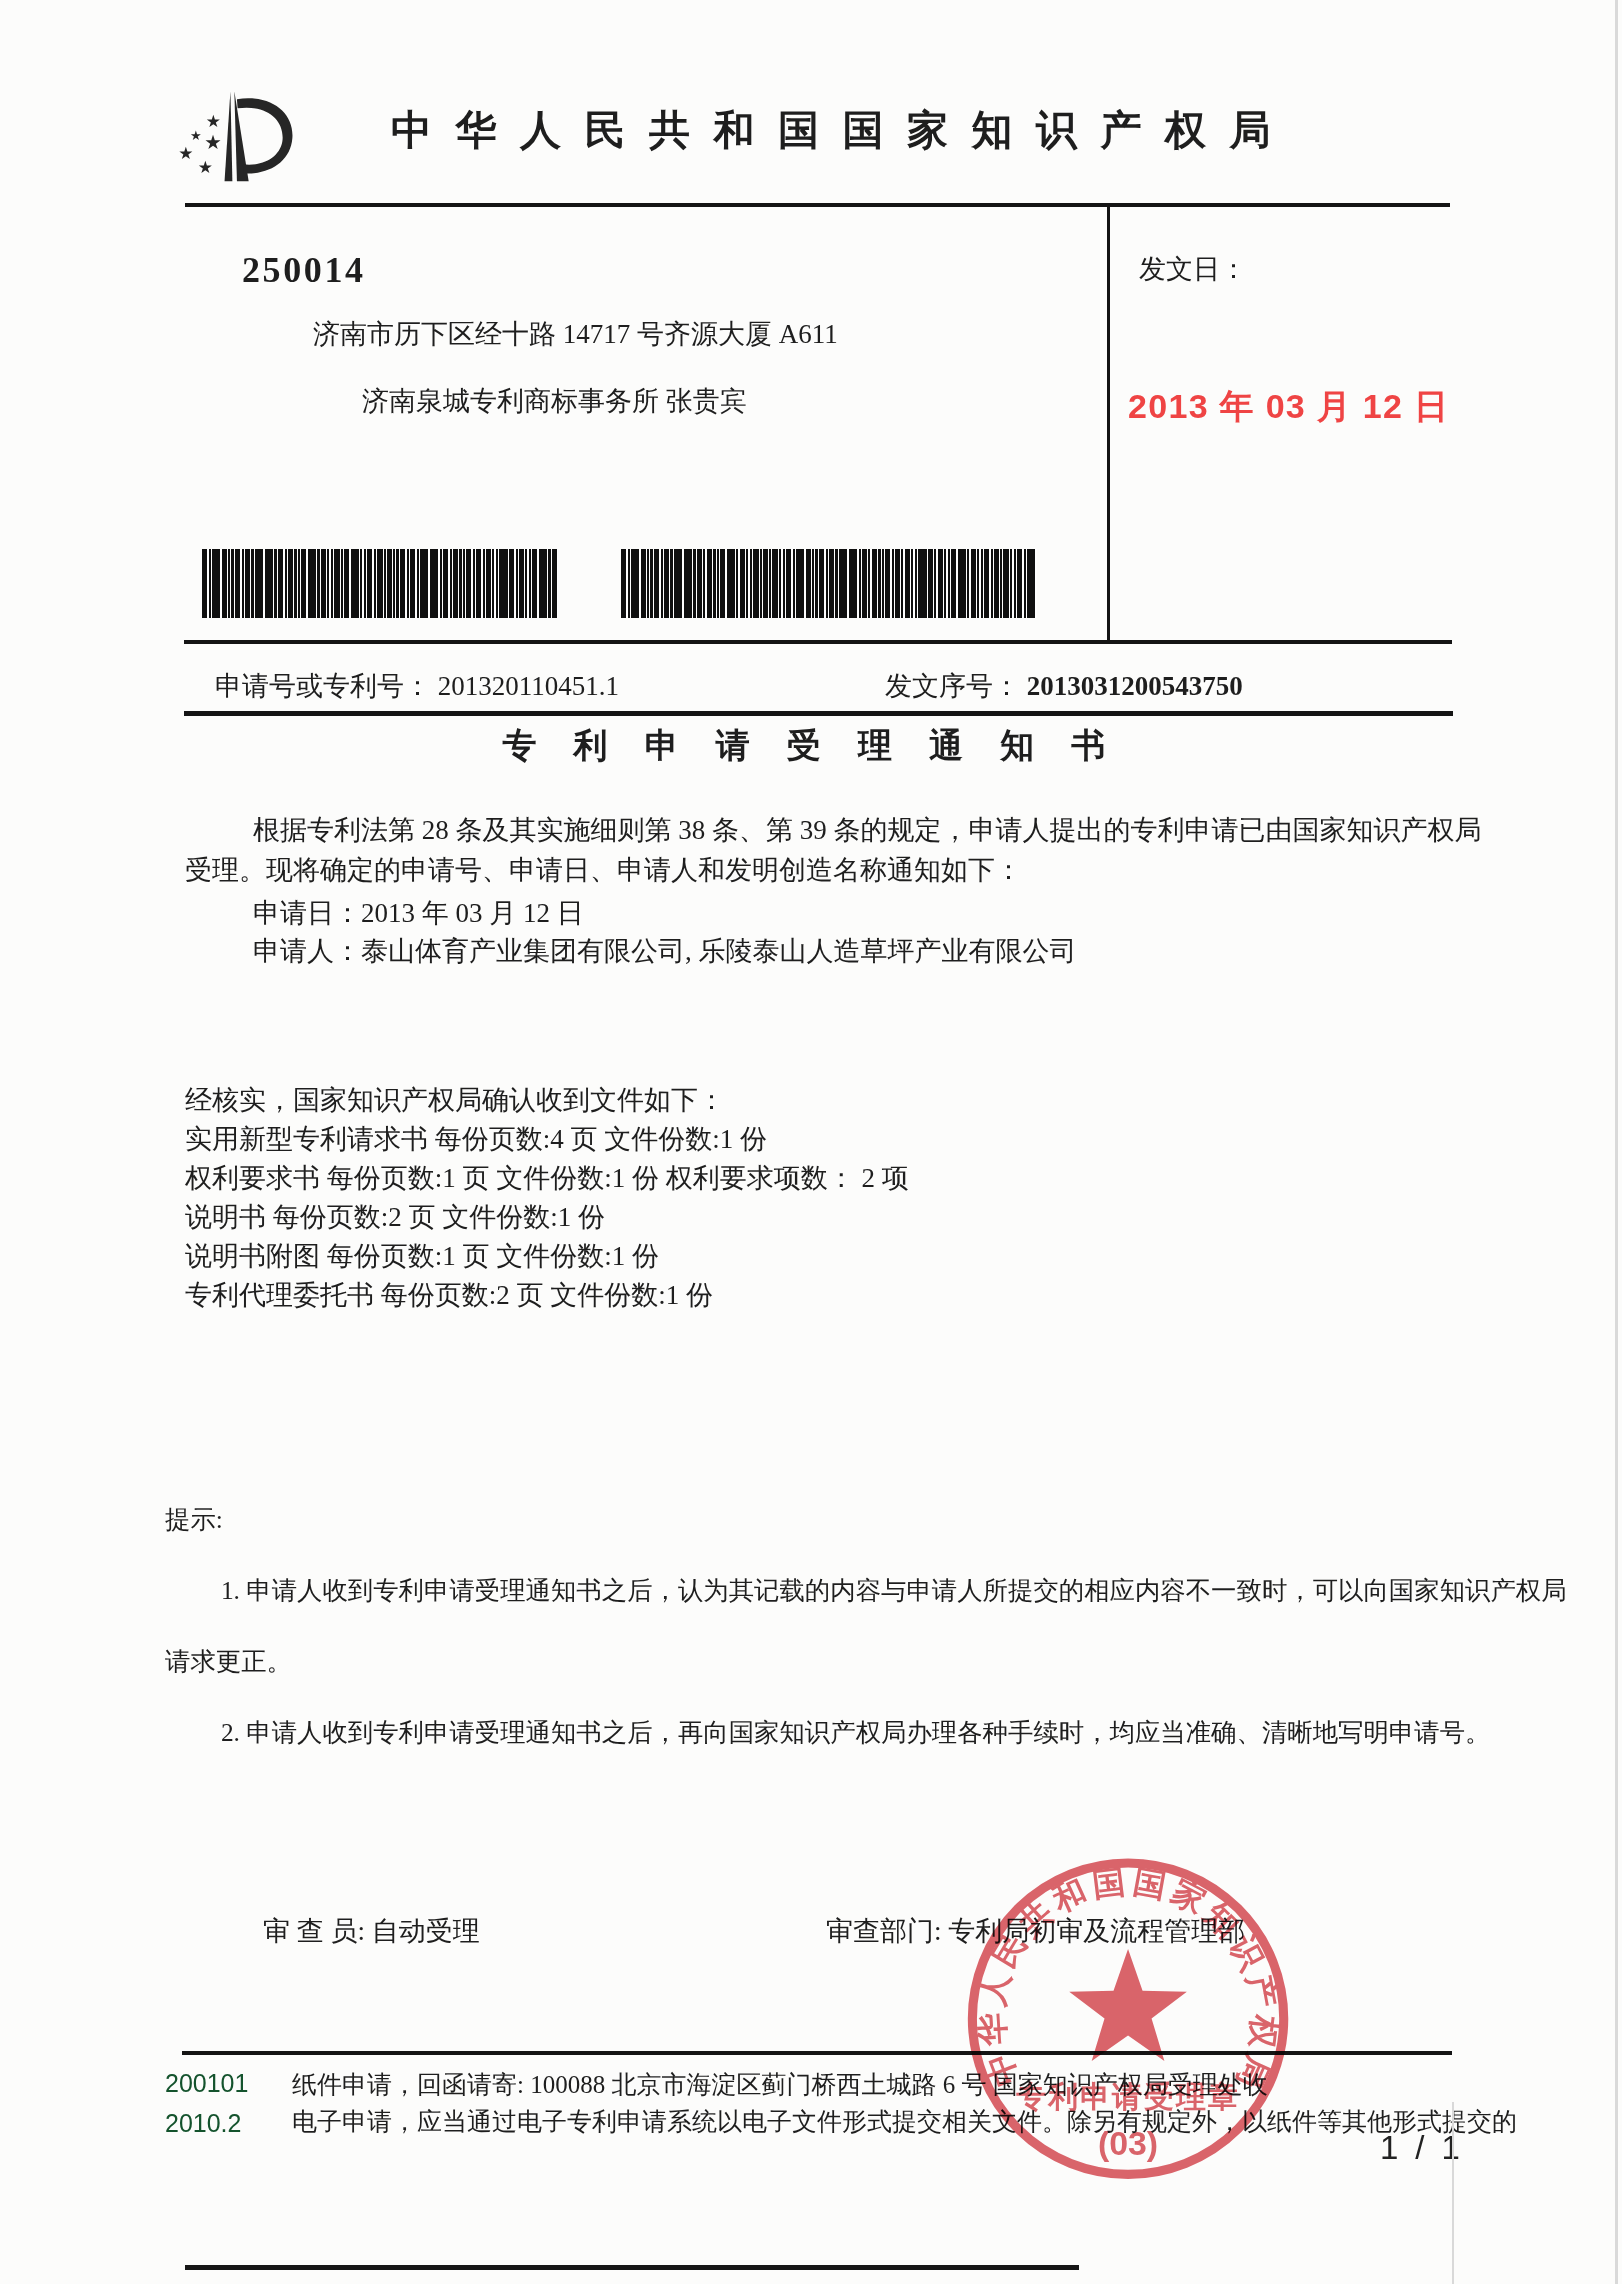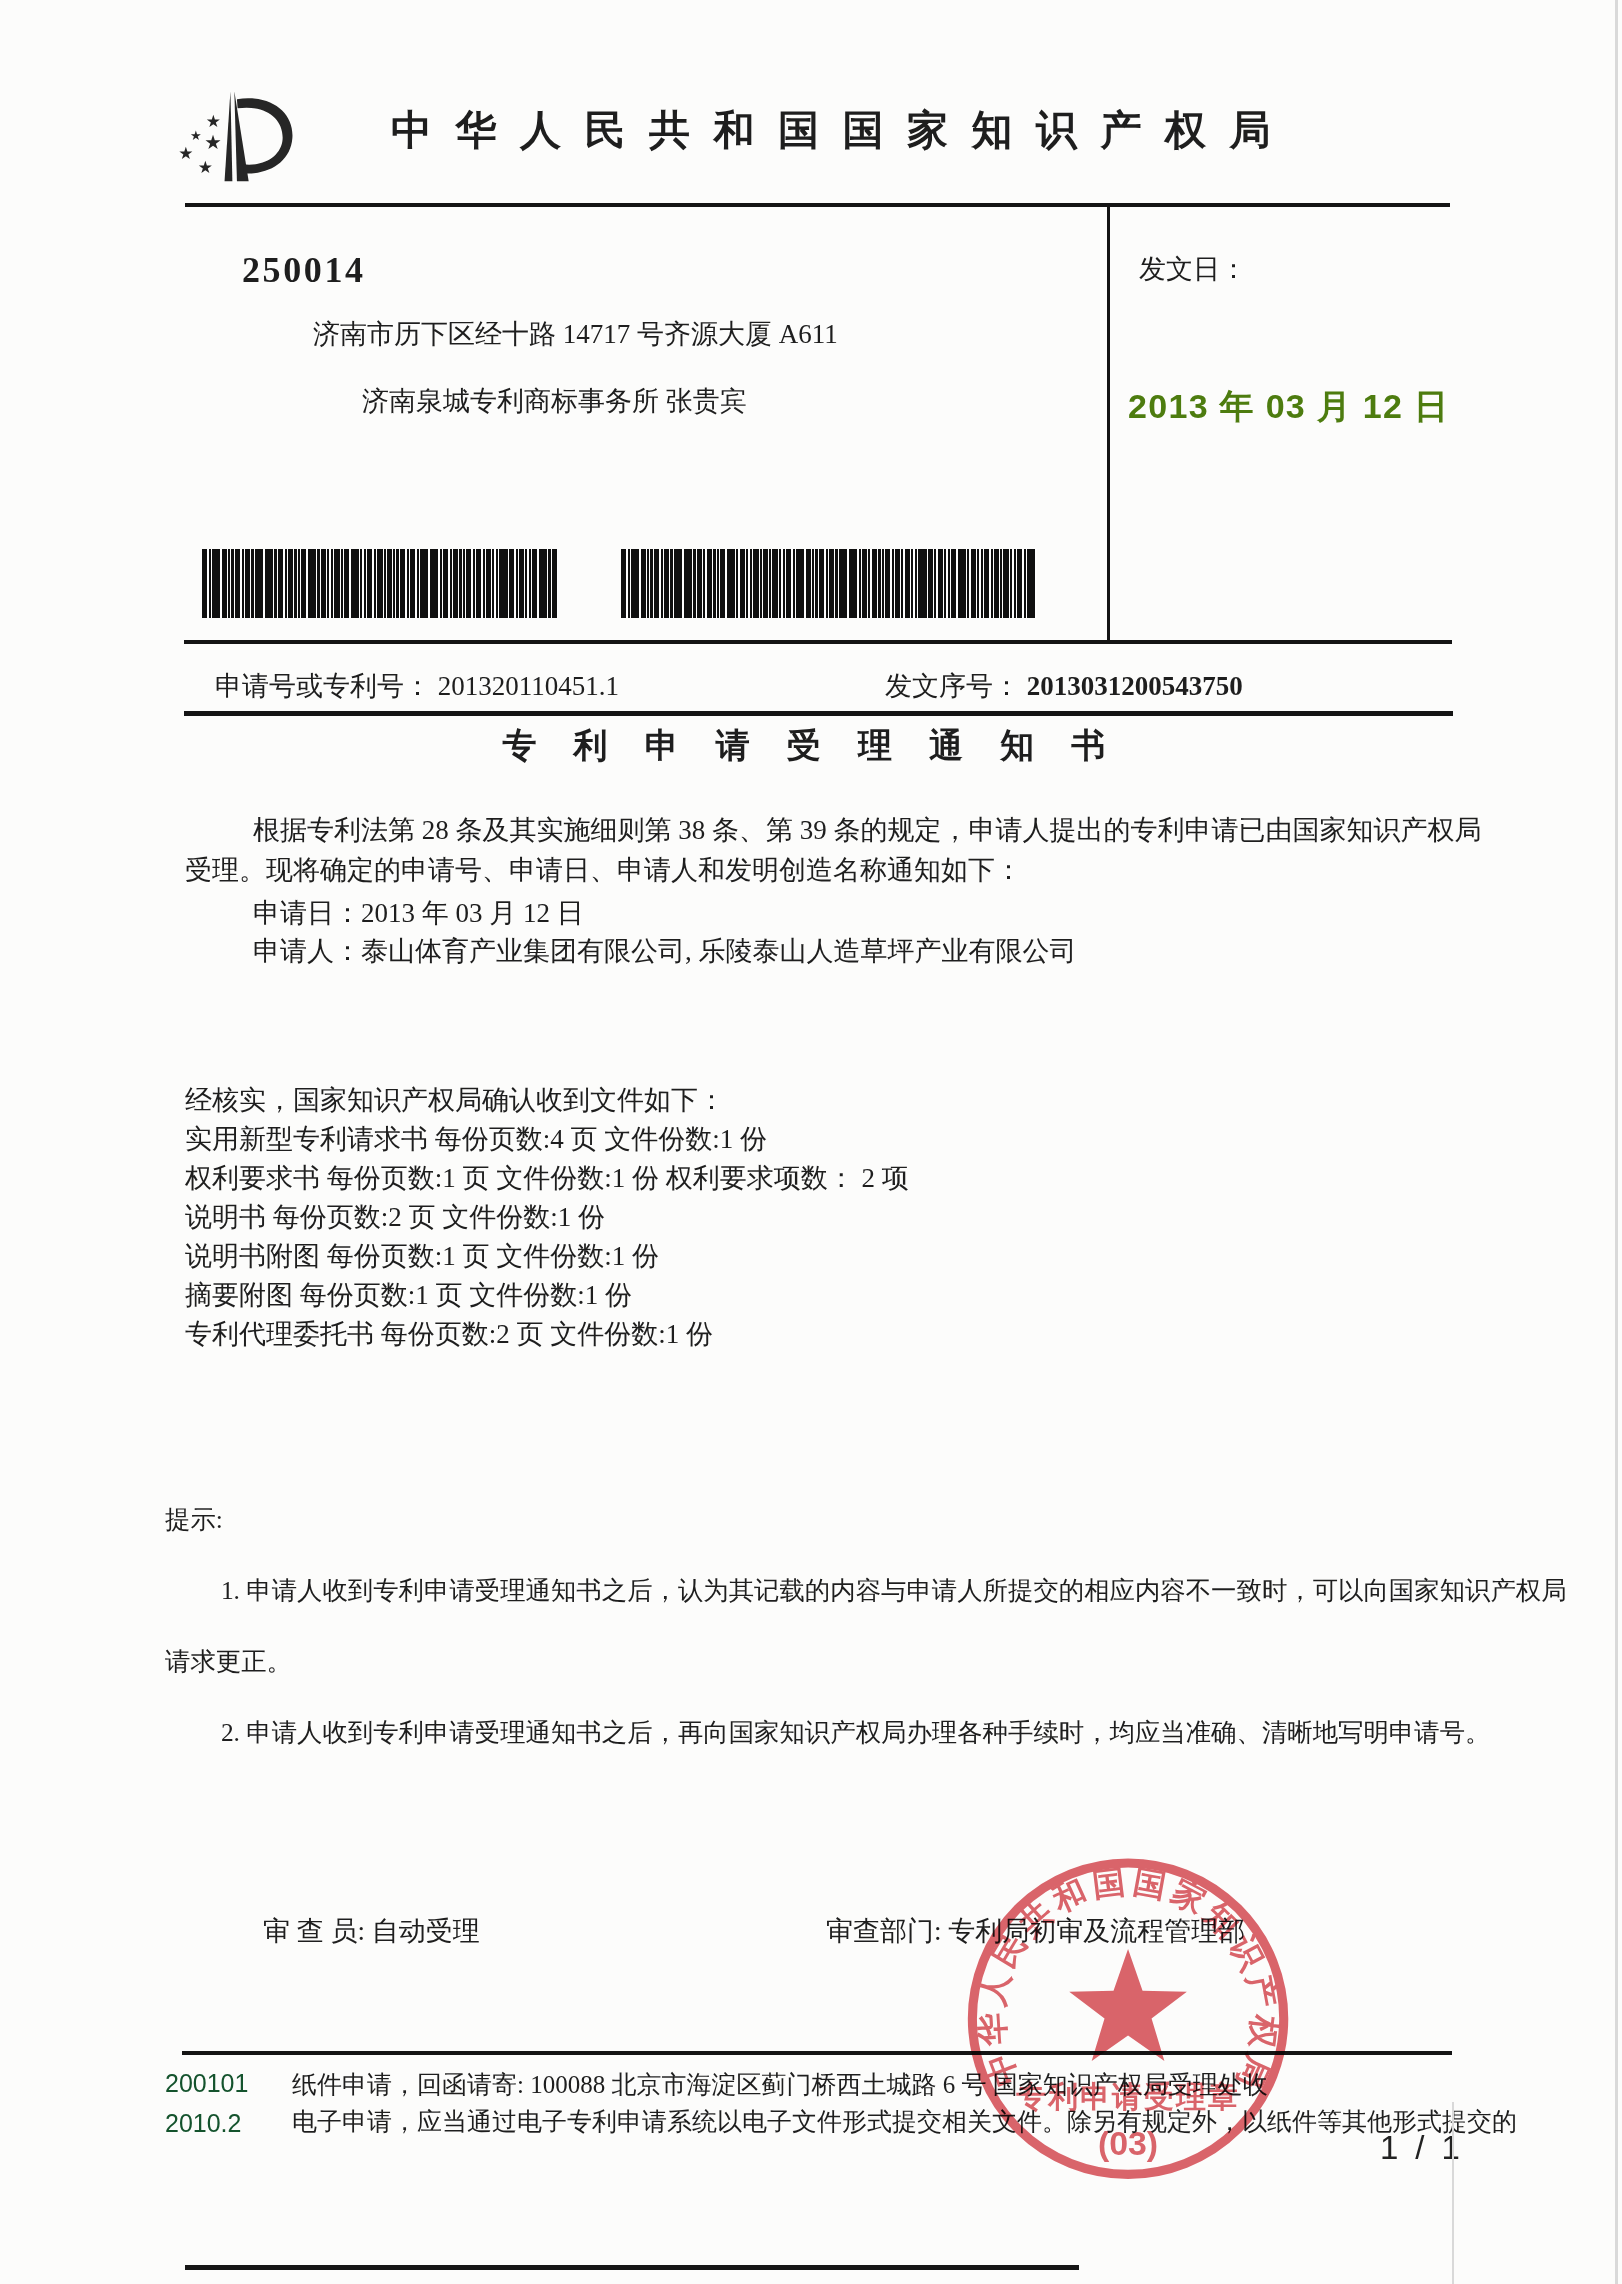--- a/index.html
+++ b/index.html
@@ -18,21 +18,21 @@
     font-size:41px;font-weight:bold;letter-spacing:23.5px;
     font-family:"Liberation Serif","DejaVu Serif",serif;
   }
   
   .code{left:242px;top:249px;font-size:36px;font-weight:bold;letter-spacing:2.6px;}
   .addr1{left:313px;top:316px;font-size:27px;}
   .addr2{left:362px;top:383px;font-size:27px;}
   .date-label{left:1139px;top:251px;font-size:27px;}
   .date-value{
     left:1128px;top:384px;font-size:34px;font-weight:bold;letter-spacing:1.3px;
-    font-family:"Liberation Sans","DejaVu Sans",sans-serif;color:#4d7c0f;
+    font-family:"Liberation Sans","DejaVu Sans",sans-serif;color:#ef4444;
   }
   
   .barcode{
     position:absolute;top:549px;height:69px;
     background:
       repeating-linear-gradient(90deg,#101010 0 2px,rgba(0,0,0,0) 2px 3.3px),
       repeating-linear-gradient(90deg,#101010 0 2.6px,rgba(0,0,0,0) 2.6px 11px),
       repeating-linear-gradient(90deg,#101010 0 1.3px,rgba(0,0,0,0) 1.3px 7.2px),
       repeating-linear-gradient(90deg,rgba(255,255,255,.92) 0 1.3px,rgba(0,0,0,0) 1.3px 4.6px);
     background-color:#fff;
@@ -117,21 +117,20 @@
   <div>申请日：2013 年 03 月 12 日</div>
   <div>申请人：泰山体育产业集团有限公司, 乐陵泰山人造草坪产业有限公司</div>
 </div>
 
 <div class="abs received" style="left:185px;top:1081px;">
   <div>经核实，国家知识产权局确认收到文件如下：</div>
   <div>实用新型专利请求书 每份页数:4 页 文件份数:1 份</div>
   <div>权利要求书 每份页数:1 页 文件份数:1 份 权利要求项数： 2 项</div>
   <div>说明书 每份页数:2 页 文件份数:1 份</div>
   <div>说明书附图 每份页数:1 页 文件份数:1 份</div>
-  <div>摘要附图 每份页数:1 页 文件份数:1 份</div>
   <div>专利代理委托书 每份页数:2 页 文件份数:1 份</div>
 </div>
 
 <div class="abs notes">
   <div class="n-head">提示:</div>
   <div class="n-line ind">1. 申请人收到专利申请受理通知书之后，认为其记载的内容与申请人所提交的相应内容不一致时，可以向国家知识产权局</div>
   <div class="n-line">请求更正。</div>
   <div class="n-line ind">2. 申请人收到专利申请受理通知书之后，再向国家知识产权局办理各种手续时，均应当准确、清晰地写明申请号。</div>
 </div>
 

